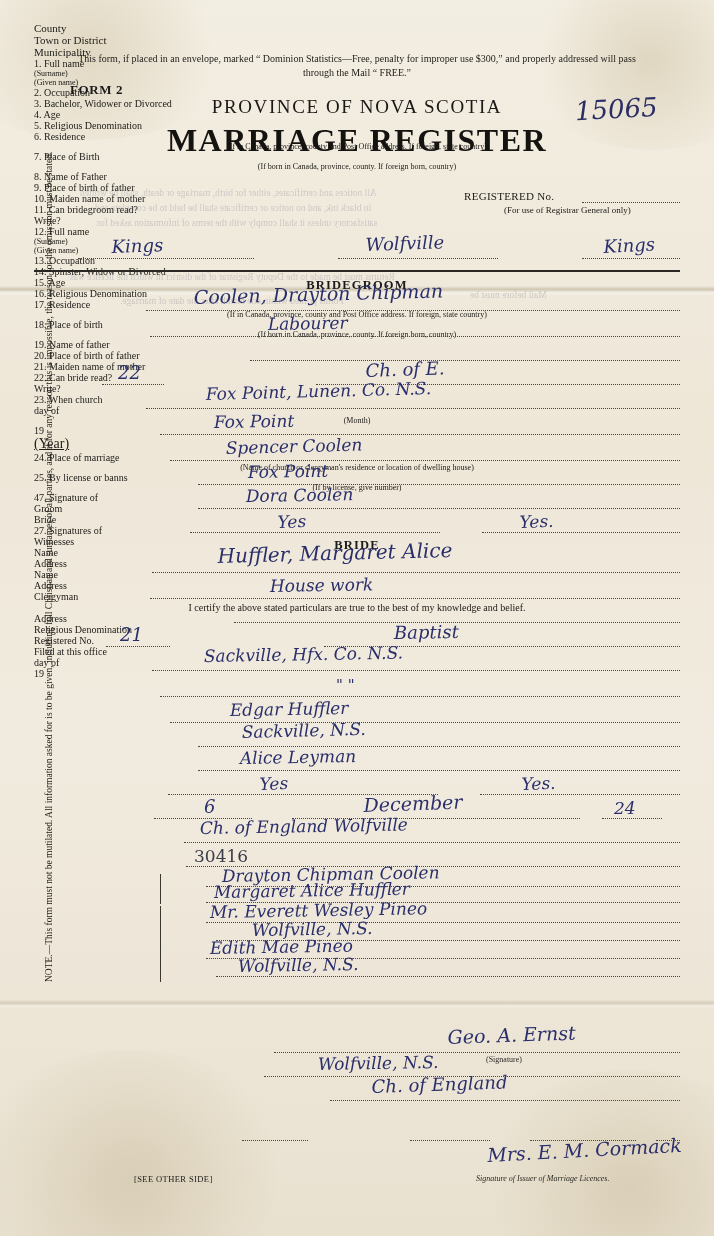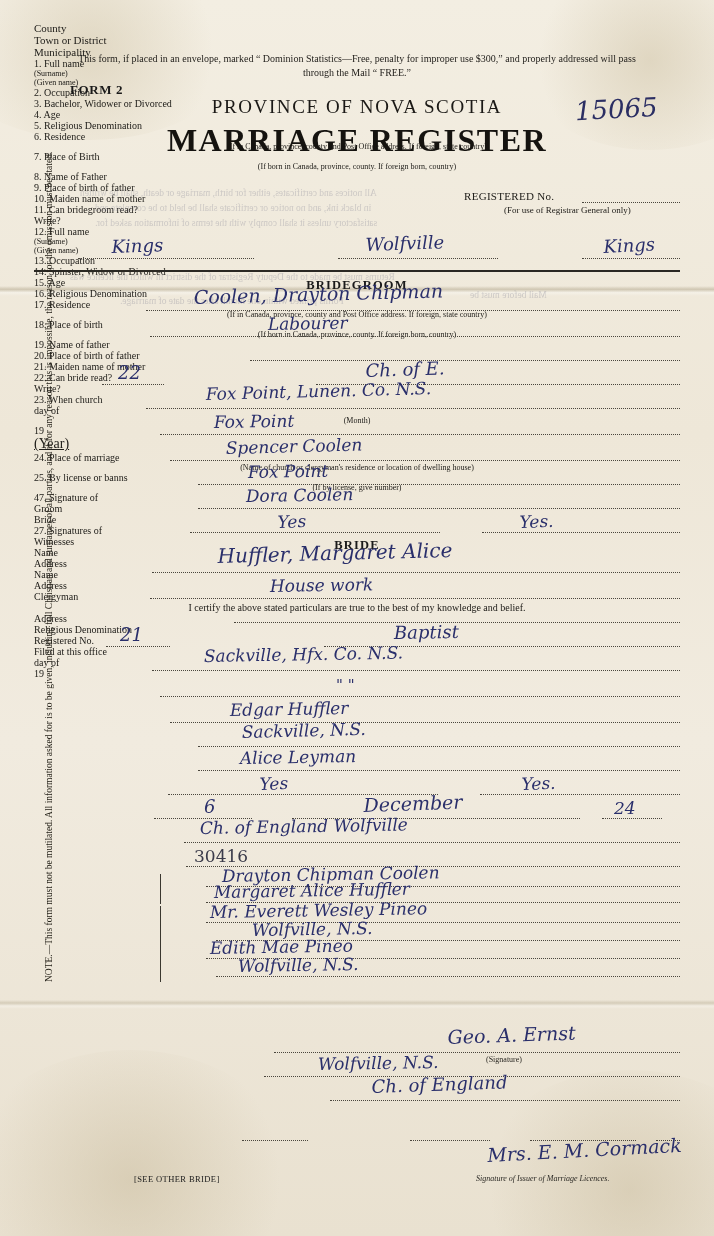--- a/index.html
+++ b/index.html
@@ -484,16 +484,16 @@
     <div class="lbl" style="left:280px; top:1106px;">Filed at this office</div>
     <div class="dotline" style="left:376px; top:1118px; width:80px;"></div>
     <div class="lbl" style="left:460px; top:1106px;">day of</div>
     <div class="dotline" style="left:496px; top:1118px; width:106px;"></div>
     <div class="lbl" style="left:606px; top:1106px;">19</div>
     <div class="dotline" style="left:622px; top:1118px; width:24px;"></div>
 
     <div class="hw" style="left:454px; top:1122px; font-size:19px; transform:rotate(-3deg);">Mrs. E. M. Cormack</div>
     <div class="sig-cap" style="left:442px; top:1152px; font-style:italic;">Signature of Issuer of Marriage Licences.</div>
 
-    <div class="see-other" style="left:100px; top:1152px;">[SEE OTHER BRIDE]</div>
+    <div class="see-other" style="left:100px; top:1152px;">[SEE OTHER SIDE]</div>
 
   </div>
 </div>
 
 </body></html>

